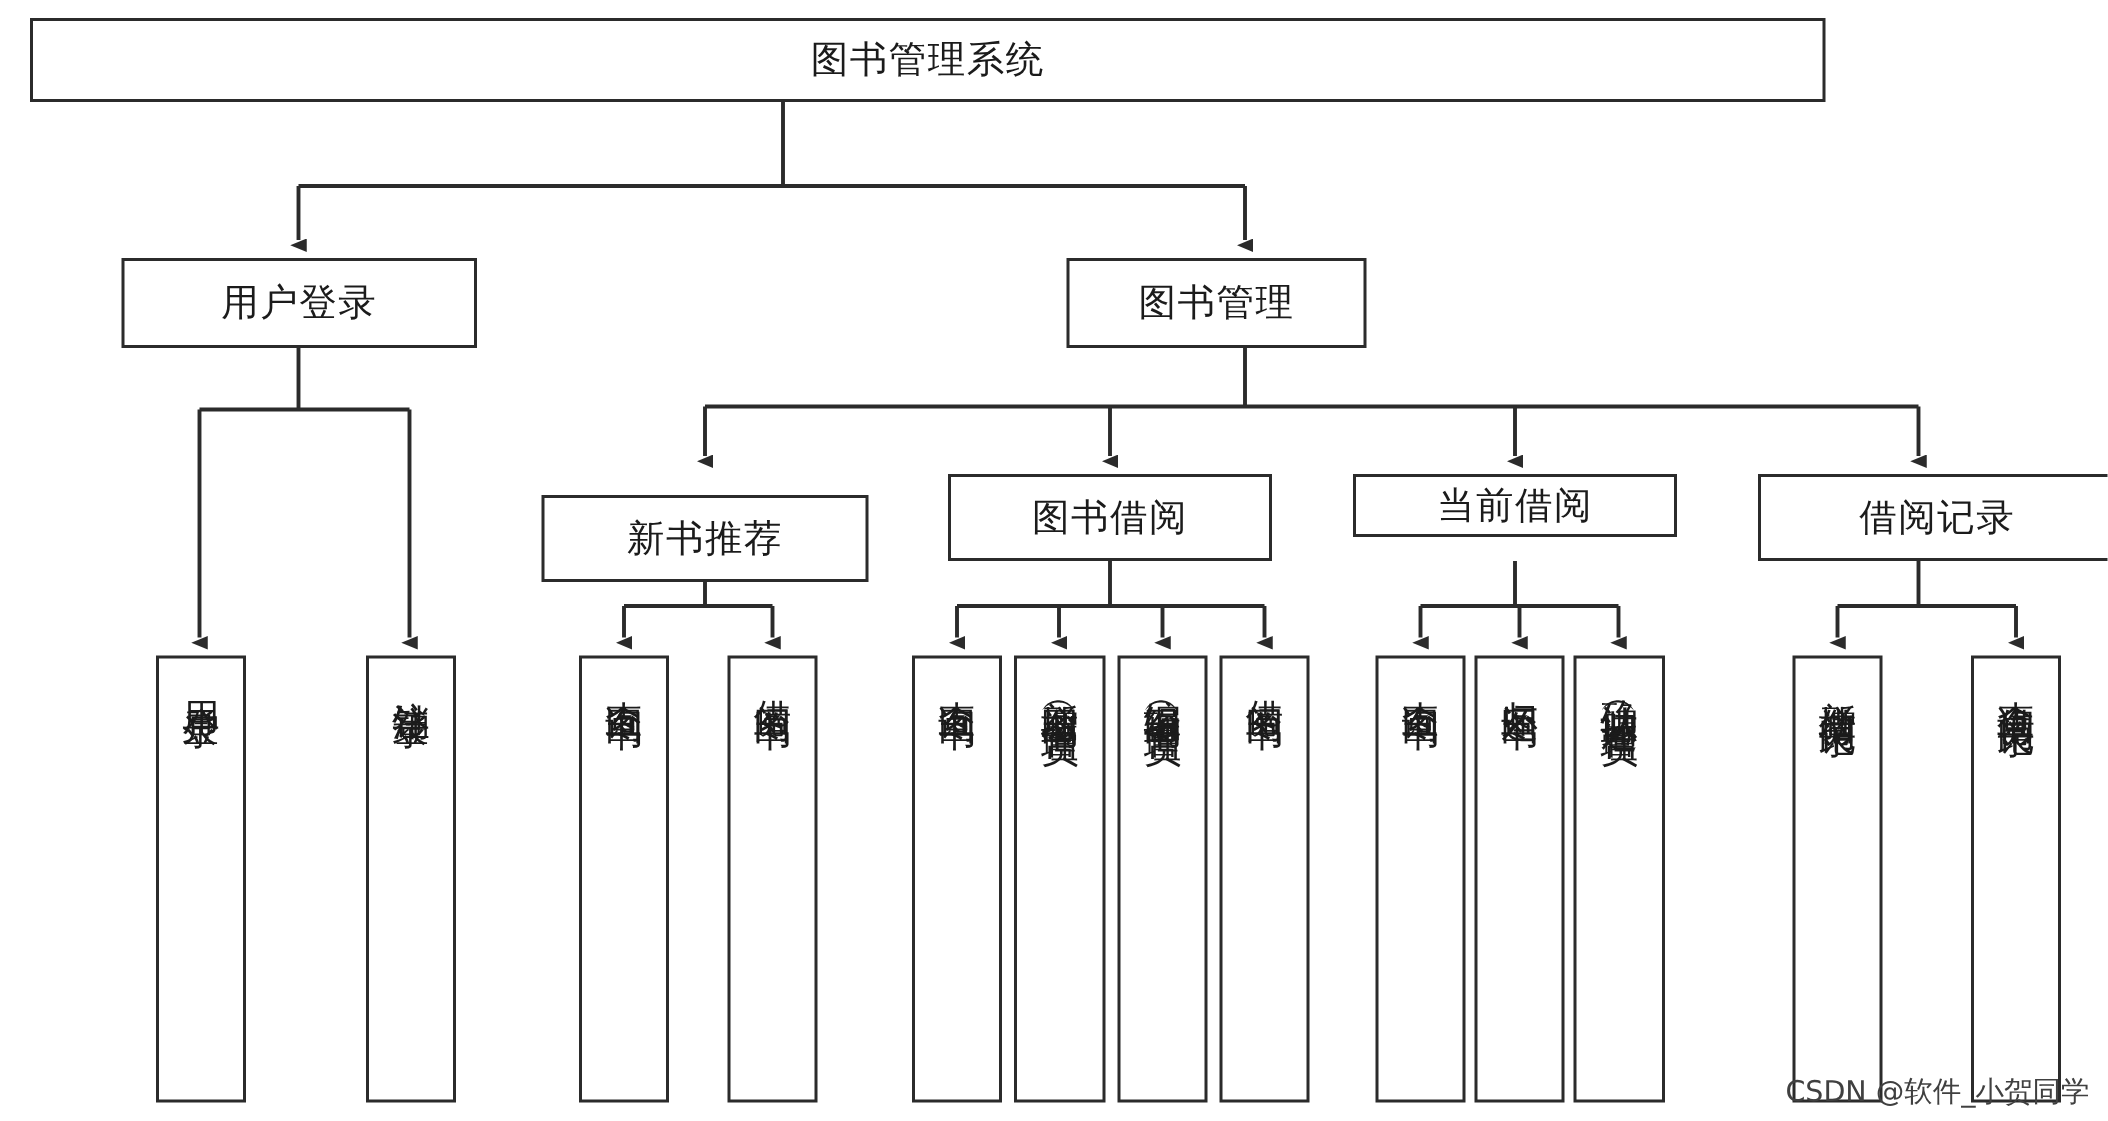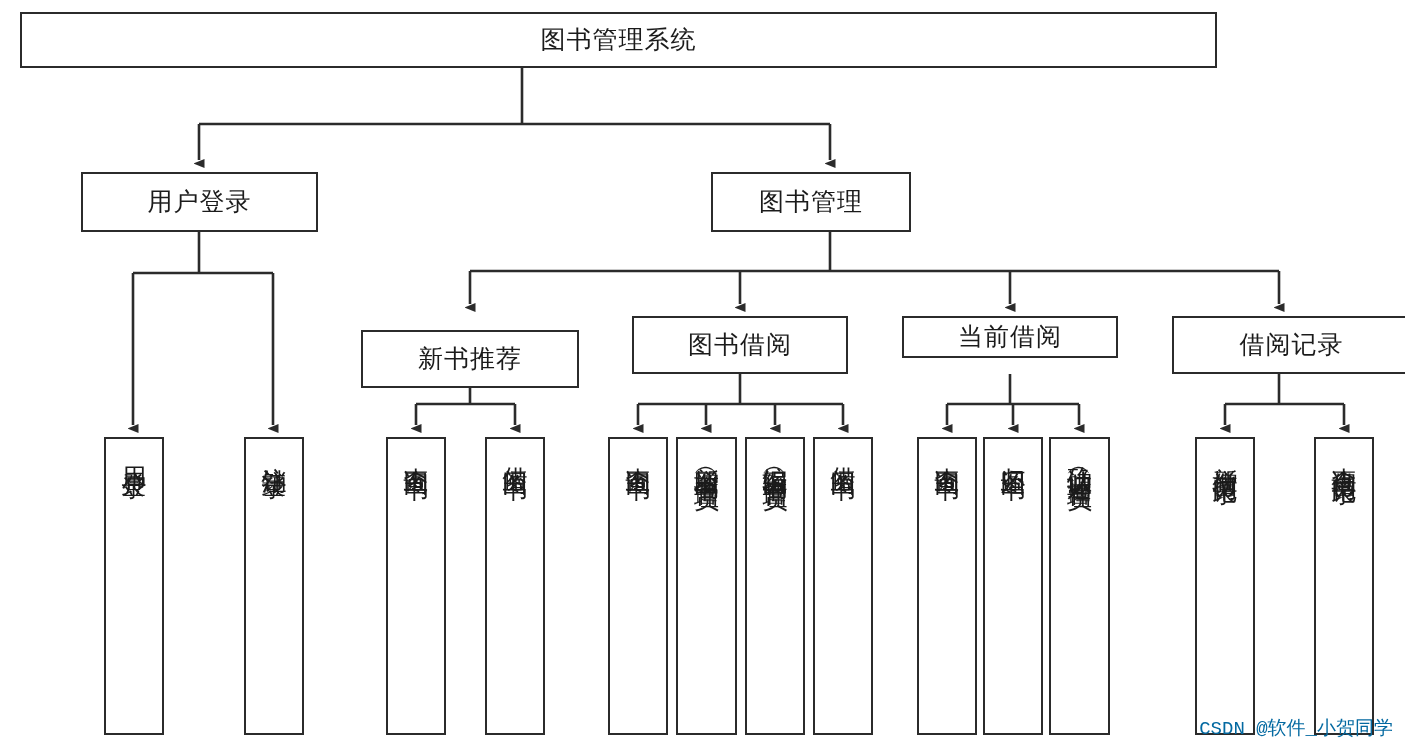--- a/index.html
+++ b/index.html
@@ -45,24 +45,23 @@
     letter-spacing:3px;
     line-height:1;
     white-space:nowrap;
   }
 
   .watermark{
     position:absolute;
     right:12px;
     bottom:6px;
     font-size:19px;
-    color:#0369a1;
+    color:#404040;
     white-space:nowrap;
     pointer-events:none;
-    font-family:Liberation Mono, monospace;
   }
 </style>
 </head>
 <body>
 
 <div id="canvas">
 
   <svg class="edges" viewBox="0 0 1405 747" xmlns="http://www.w3.org/2000/svg">
     <defs>
       <marker id="arrow" markerWidth="9" markerHeight="11" refX="1" refY="5.5" orient="auto" markerUnits="userSpaceOnUse">

